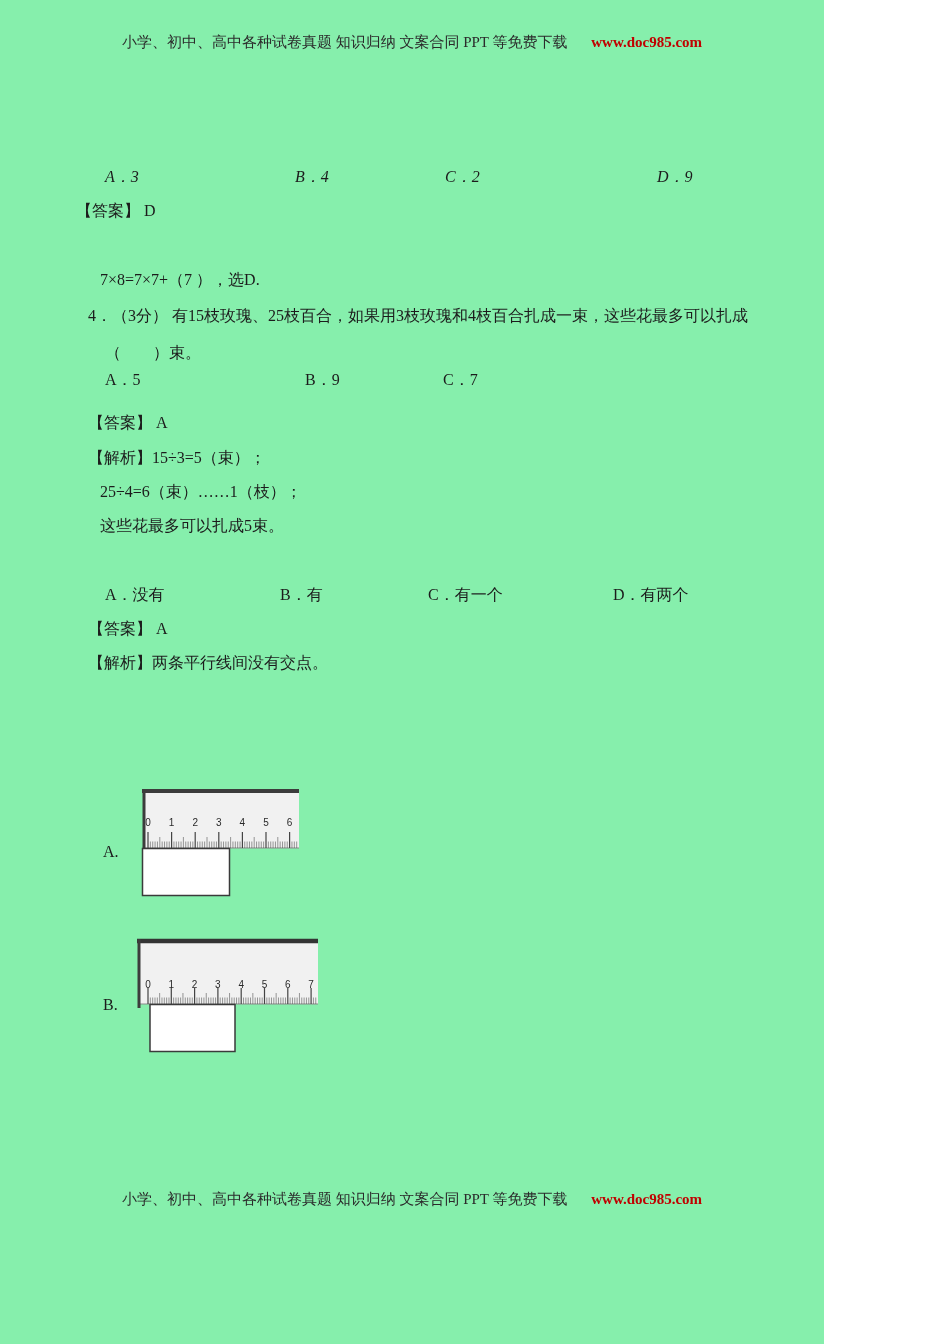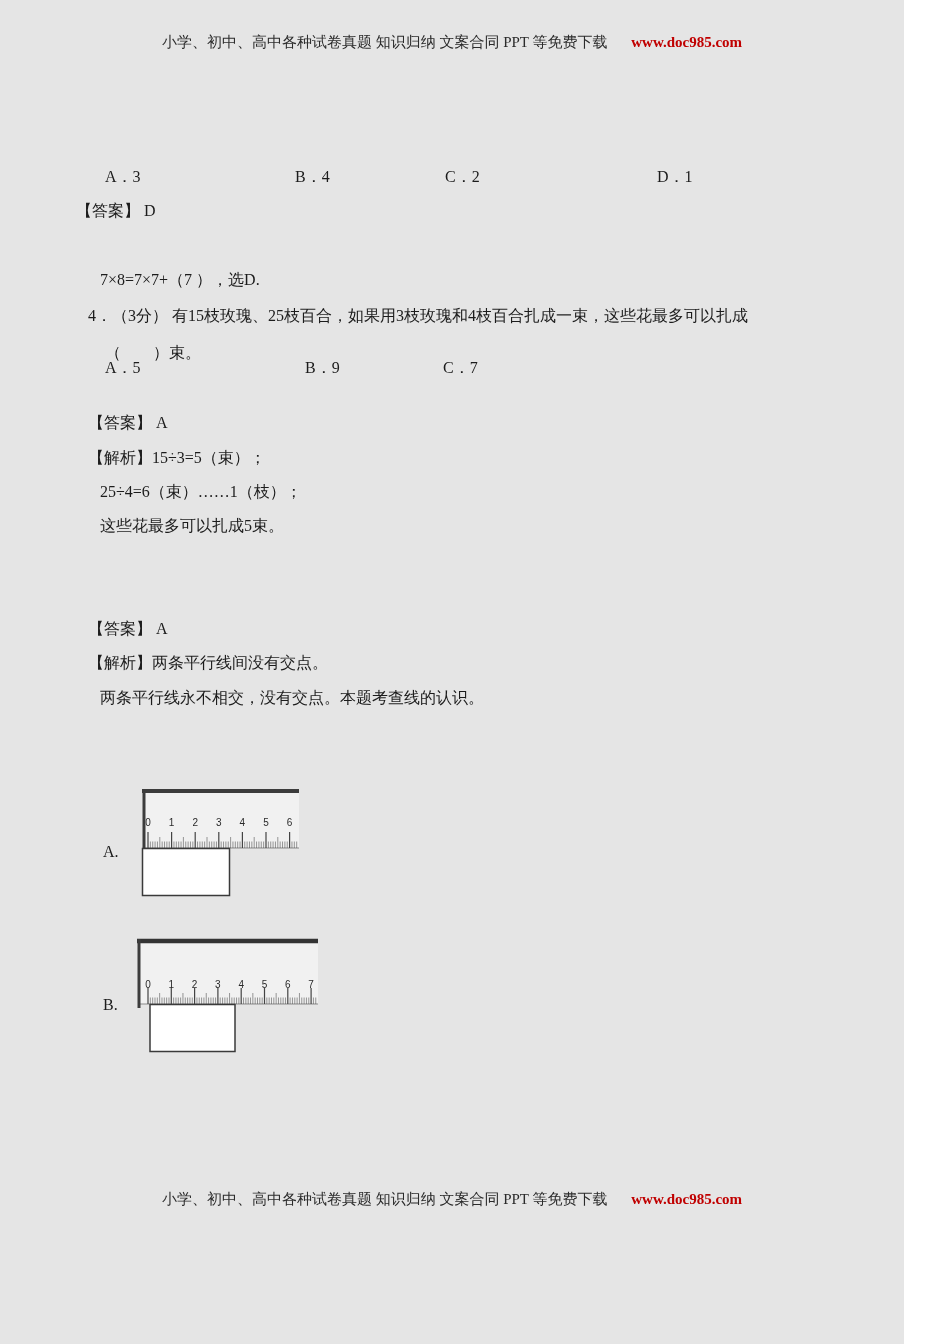--- a/index.html
+++ b/index.html
@@ -1,20 +1,20 @@
 <!DOCTYPE html>
 <html><head>
 <meta charset="utf-8">
 <style>
   html,body{margin:0;padding:0;background:#ffffff;}
   .page{
     position:relative;
-    width:904px;
+    width:824px;
     height:1344px;
-    background:#e5e5e5;
+    background:#86efac;
     font-family:"Liberation Serif","DejaVu Serif",serif;
     color:#1c1c1c;
     font-size:16px;
     overflow:hidden;
   }
   .header,.footer{
     position:absolute;
     left:0;
     width:100%;
     text-align:center;
@@ -56,44 +56,49 @@
 </head>
 <body>
 
 <div class="page">
 
   <div class="header">
     <span>小学、初中、高中各种试卷真题 知识归纳 文案合同  PPT 等免费下载</span>
     <a href="#" class="site-url">www.doc985.com</a>
   </div>
 
-  <div class="line" style="top:165px;left:88px;right:88px;">
+  <div class="line" style="top:165px;left:88px;right:88px;font-style:italic;">
     <span class="opt" style="left:17px;">A．3</span>
     <span class="opt" style="left:207px;">B．4</span>
     <span class="opt" style="left:357px;">C．2</span>
-    <span class="opt" style="left:569px;">D．1</span>
+    <span class="opt" style="left:569px;">D．9</span>
   </div>
   <div class="line" style="top:199px;left:76px;">【答案】 D</div>
   <div class="line" style="top:268px;left:100px;">7×8=7×7+（7 ），选D.</div>
 
   <div class="line" style="top:292px;left:88px;margin-top:12px;">4．（3分） 有15枝玫瑰、25枝百合，如果用3枝玫瑰和4枝百合扎成一束，这些花最多可以扎成</div>
   <div class="line" style="top:341px;left:105px;">（　　）束。</div>
-  <div class="line" style="top:356px;left:88px;right:88px;">
+  <div class="line" style="top:368px;left:88px;right:88px;">
     <span class="opt" style="left:17px;">A．5</span>
     <span class="opt" style="left:217px;">B．9</span>
     <span class="opt" style="left:355px;">C．7</span>
   </div>
   <div class="line" style="top:411px;left:88px;">【答案】 A</div>
   <div class="line" style="top:446px;left:88px;">【解析】15÷3=5（束）；</div>
   <div class="line" style="top:480px;left:100px;">25÷4=6（束）……1（枝）；</div>
   <div class="line" style="top:514px;left:100px;">这些花最多可以扎成5束。</div>
 
+  <div class="line" style="top:583px;left:88px;right:88px;">
+    <span class="opt" style="left:17px;">A．没有</span>
+    <span class="opt" style="left:192px;">B．有</span>
+    <span class="opt" style="left:340px;">C．有一个</span>
+    <span class="opt" style="left:525px;">D．有两个</span>
+  </div>
   <div class="line" style="top:617px;left:88px;">【答案】 A</div>
   <div class="line" style="top:651px;left:88px;">【解析】两条平行线间没有交点。</div>
-  <div class="line" style="top:686px;left:100px;">两条平行线永不相交，没有交点。本题考查线的认识。</div>
 
 
   <div class="figure" style="left:100px;top:785px;width:320px;height:120px;">
     <span class="fig-label" style="left:3px;top:58px;">A.</span>
     <svg class="ruler-svg" style="left:40px;top:0;" width="200" height="115">
         <rect x="4" y="5" width="155" height="58" fill="#f1f1f1"></rect>
         <line x1="4" y1="63" x2="159" y2="63" stroke="#8a8a8a" stroke-width="1.2"></line>
         <line x1="8" y1="63" x2="8" y2="47" stroke="#444" stroke-width="1.2"></line>
         <text x="8" y="41" font-size="10" text-anchor="middle" fill="#2a2a2a" font-family="&quot;Liberation Sans&quot;, sans-serif">0</text>
         <line x1="10.36" y1="63" x2="10.36" y2="56.5" stroke="#555" stroke-width="0.6"></line>

